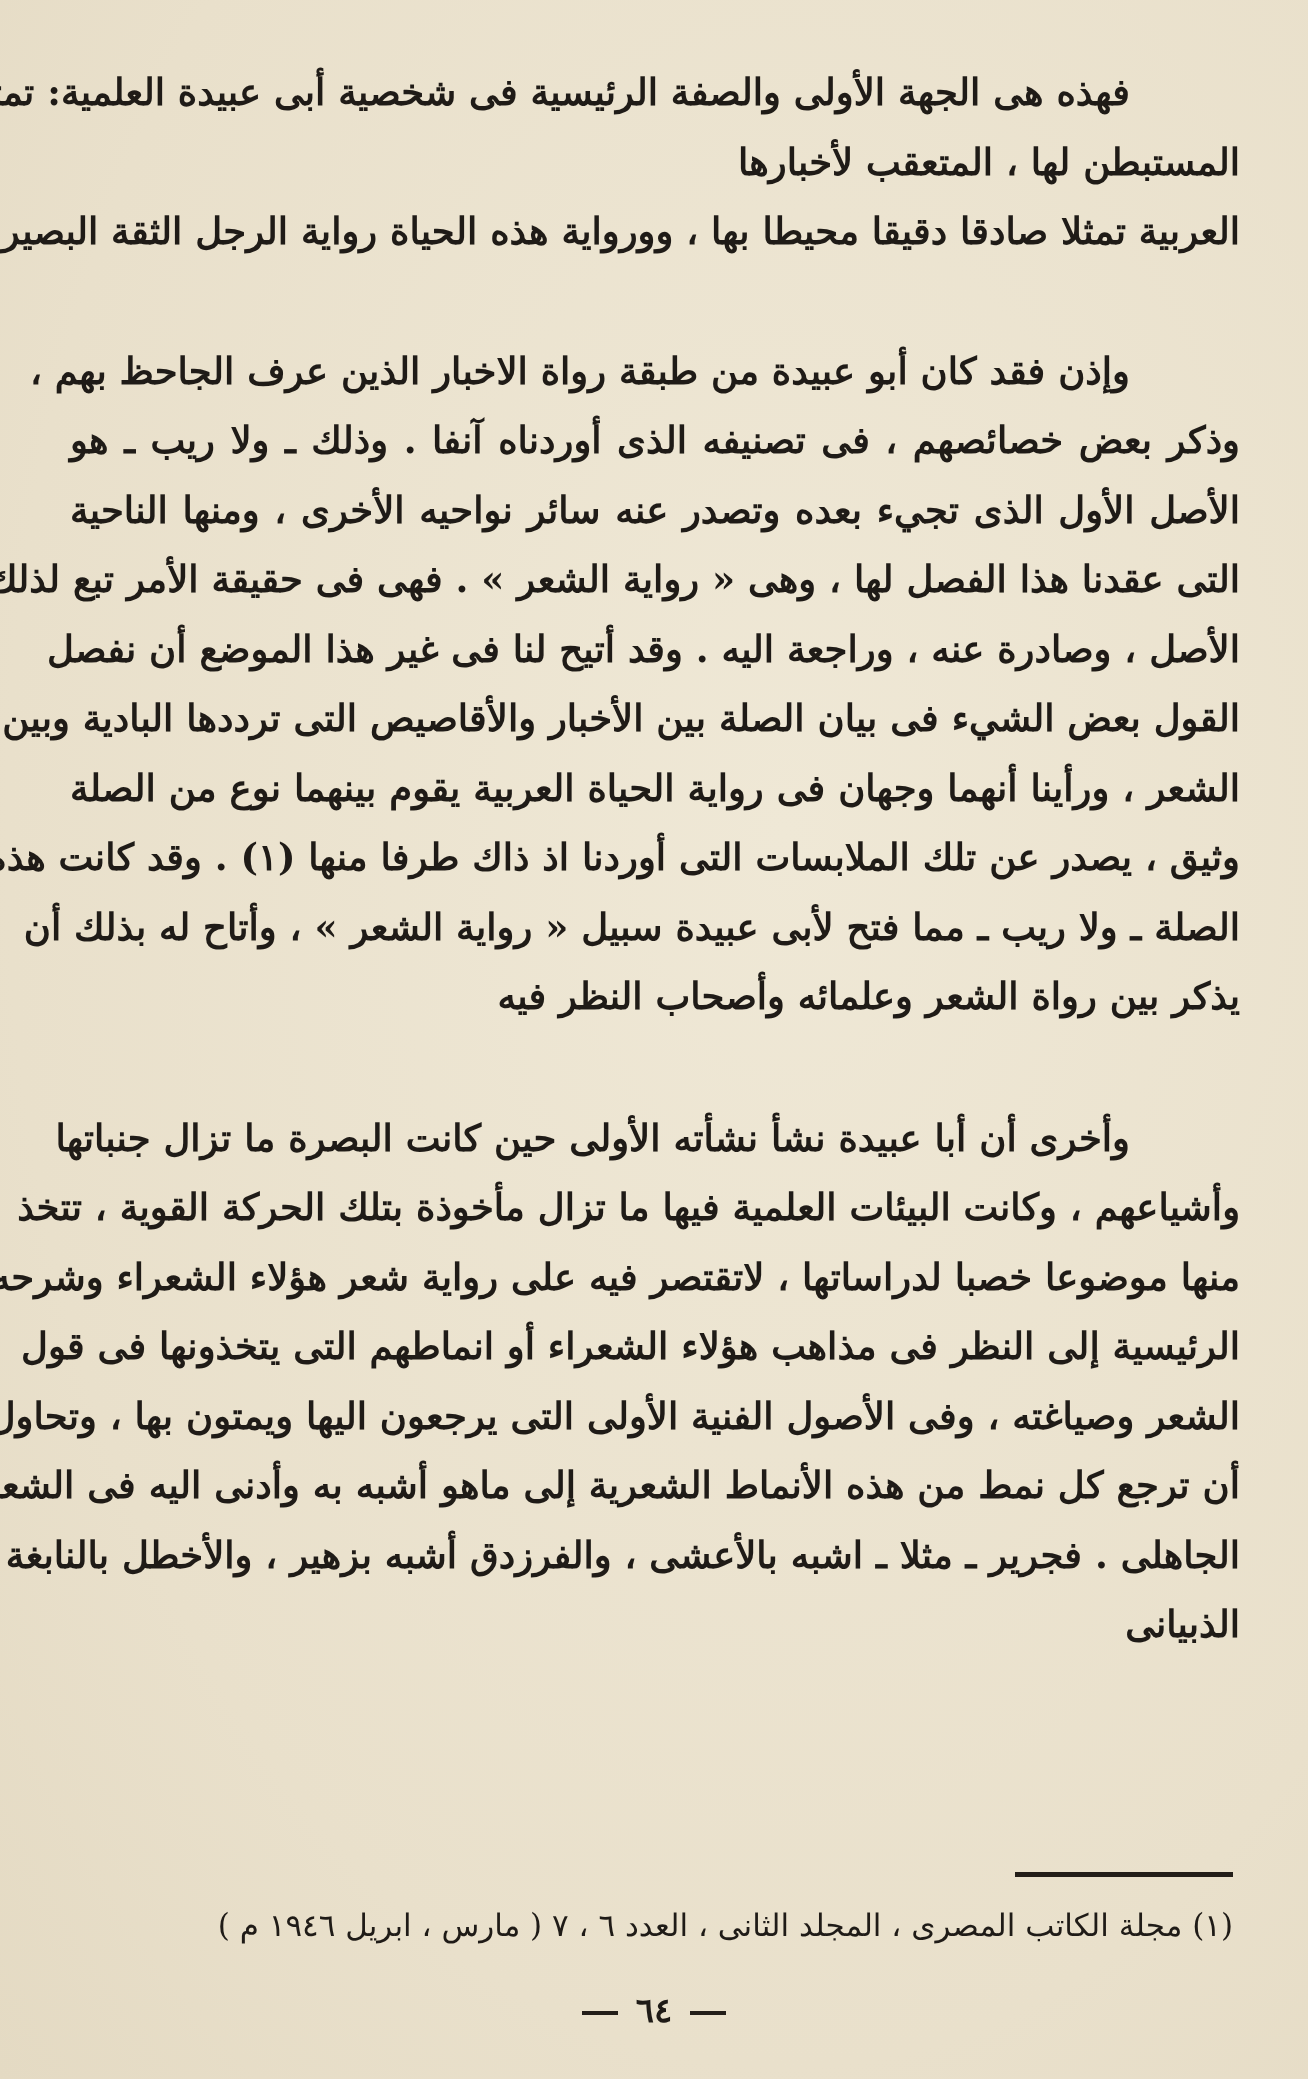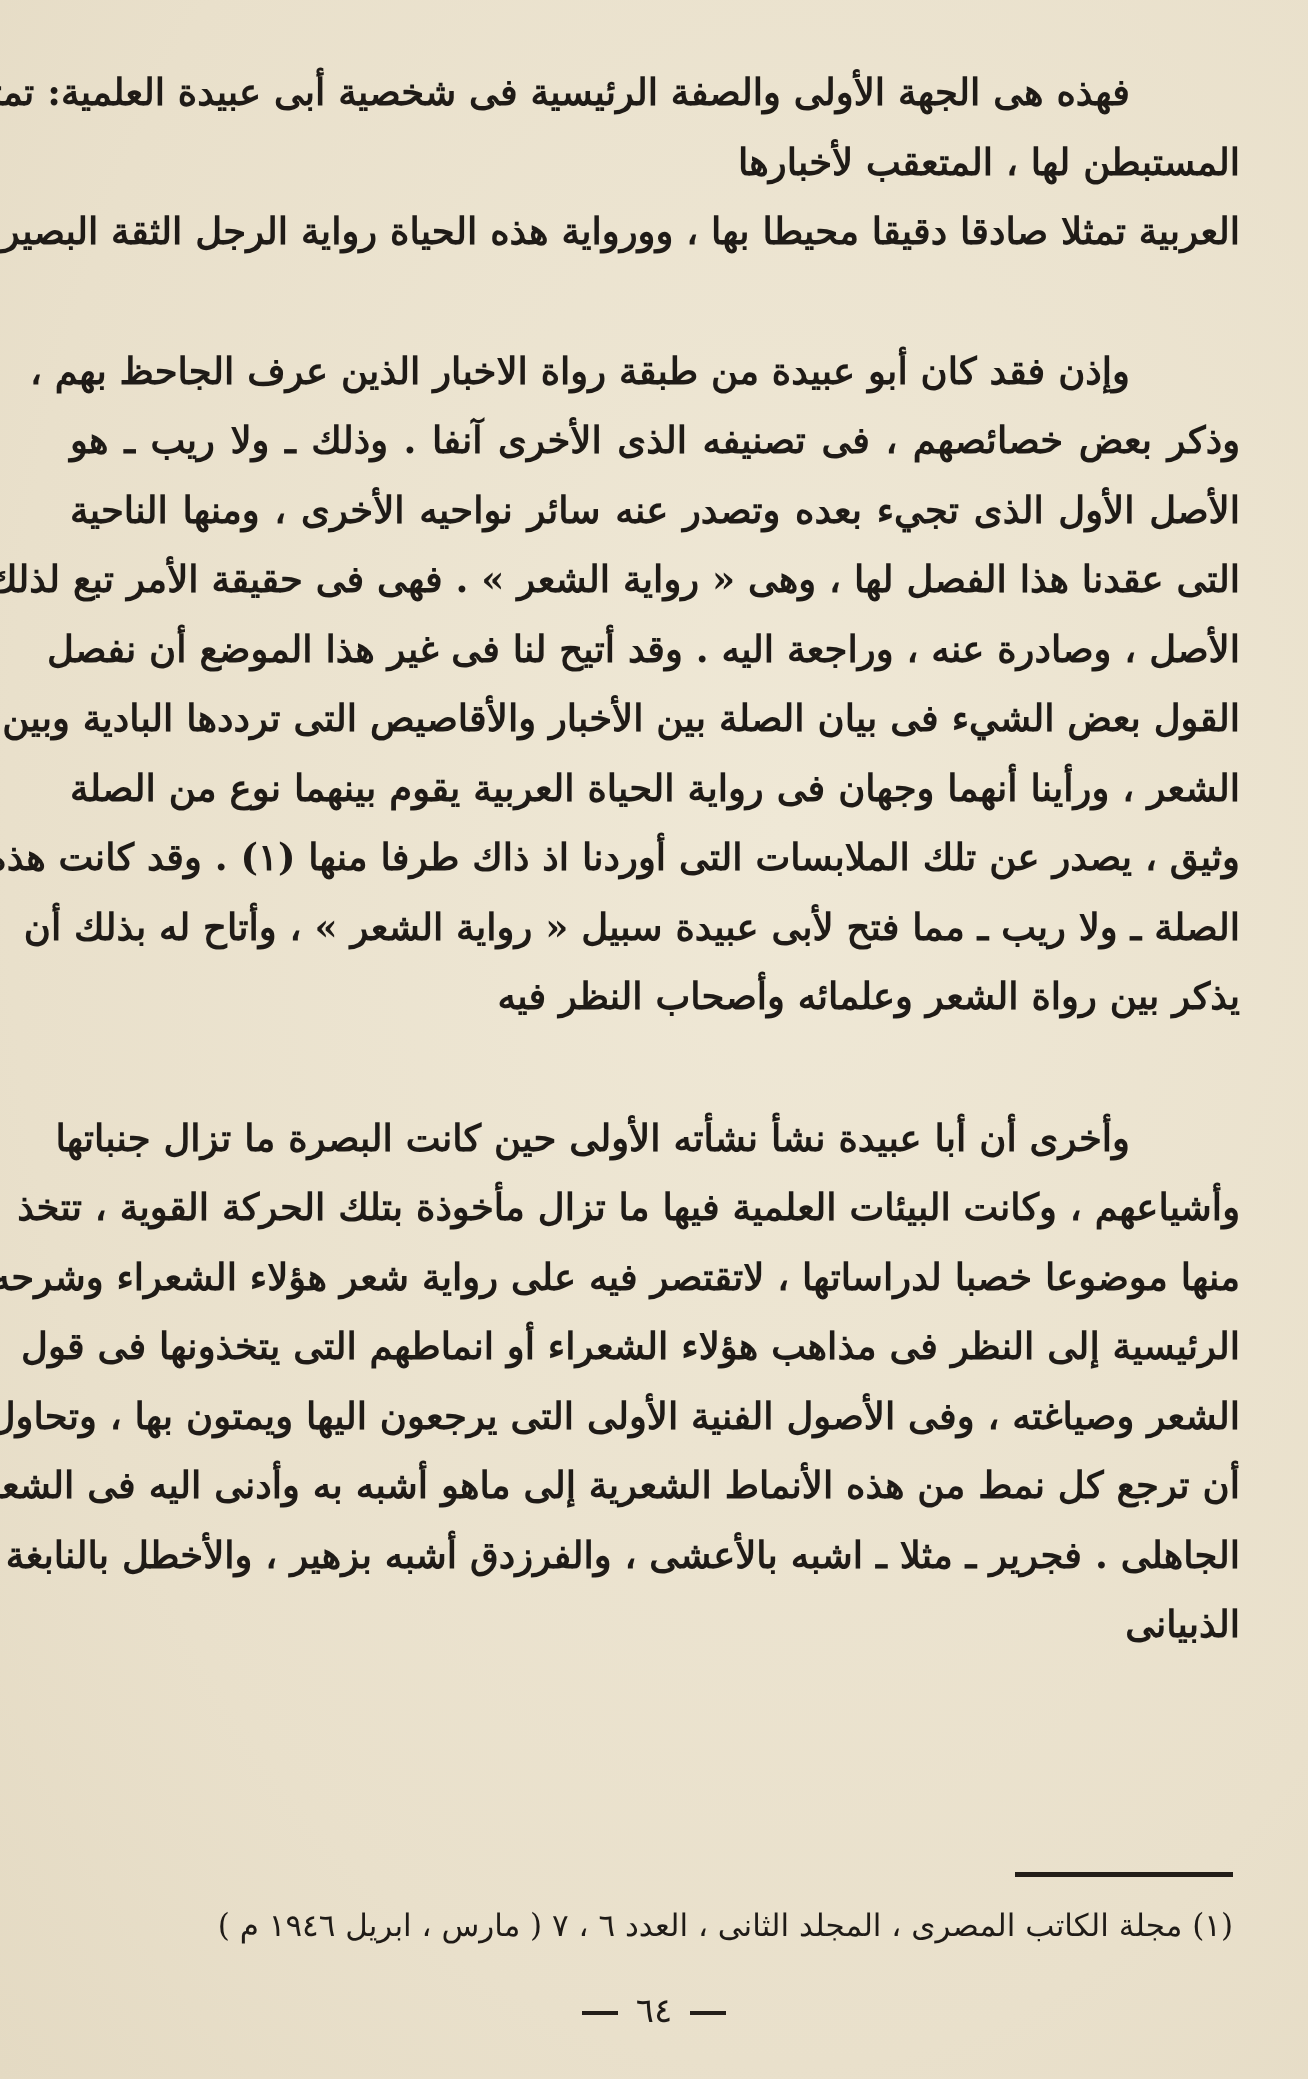--- a/index.html
+++ b/index.html
@@ -26,37 +26,37 @@
   .gap2 { height: 72px; }
   .fn-rule {
     position: absolute; right: 75px; top: 1872px; width: 218px; height: 5px; background: #231e19;
   }
   .footnote {
     position: absolute; right: 75px; top: 1900px; width: 1050px; direction: rtl;
     font-size: 31px; line-height: 50px; font-weight: normal; text-align: right; white-space: nowrap;
   }
   .page-number {
     position: absolute; left: 0; right: 0; top: 1990px; text-align: center; direction: rtl;
-    font-size: 34px; font-weight: normal;
+    font-size: 34px; font-weight: bold;
   }
   .page-number .dash { display: inline-block; width: 36px; height: 4px; background: #231e19; vertical-align: middle; margin: 0 18px; }
 </style>
 </head>
 <body>
 
 <div class="page">
   <p class="para">
     <span class="line indent">فهذه هى الجهة الأولى والصفة الرئيسية فى شخصية أبى عبيدة العلمية: تمثل الحياة</span>
     <span class="line last">المستبطن لها ، المتعقب لأخبارها</span>
     <span class="line">العربية تمثلا صادقا دقيقا محيطا بها ، وورواية هذه الحياة رواية الرجل الثقة البصير</span>
   </p>
   <div class="gap1"></div>
   <p class="para">
     <span class="line indent">وإذن فقد كان أبو عبيدة من طبقة رواة الاخبار الذين عرف الجاحظ بهم ،</span>
-    <span class="line">وذكر بعض خصائصهم ، فى تصنيفه الذى الأخرى آنفا . وذلك ـ ولا ريب ـ هو</span>
+    <span class="line">وذكر بعض خصائصهم ، فى تصنيفه الذى أوردناه آنفا . وذلك ـ ولا ريب ـ هو</span>
     <span class="line">الأصل الأول الذى تجيء بعده وتصدر عنه سائر نواحيه الأخرى ، ومنها الناحية</span>
     <span class="line">التى عقدنا هذا الفصل لها ، وهى « رواية الشعر » . فهى فى حقيقة الأمر تبع لذلك</span>
     <span class="line">الأصل ، وصادرة عنه ، وراجعة اليه . وقد أتيح لنا فى غير هذا الموضع أن نفصل</span>
     <span class="line">القول بعض الشيء فى بيان الصلة بين الأخبار والأقاصيص التى ترددها البادية وبين</span>
     <span class="line">الشعر ، ورأينا أنهما وجهان فى رواية الحياة العربية يقوم بينهما نوع من الصلة</span>
     <span class="line">وثيق ، يصدر عن تلك الملابسات التى أوردنا اذ ذاك طرفا منها (١) . وقد كانت هذه</span>
     <span class="line">الصلة ـ ولا ريب ـ مما فتح لأبى عبيدة سبيل « رواية الشعر » ، وأتاح له بذلك أن</span>
     <span class="line last">يذكر بين رواة الشعر وعلمائه وأصحاب النظر فيه</span>
   </p>
   <div class="gap2"></div>

